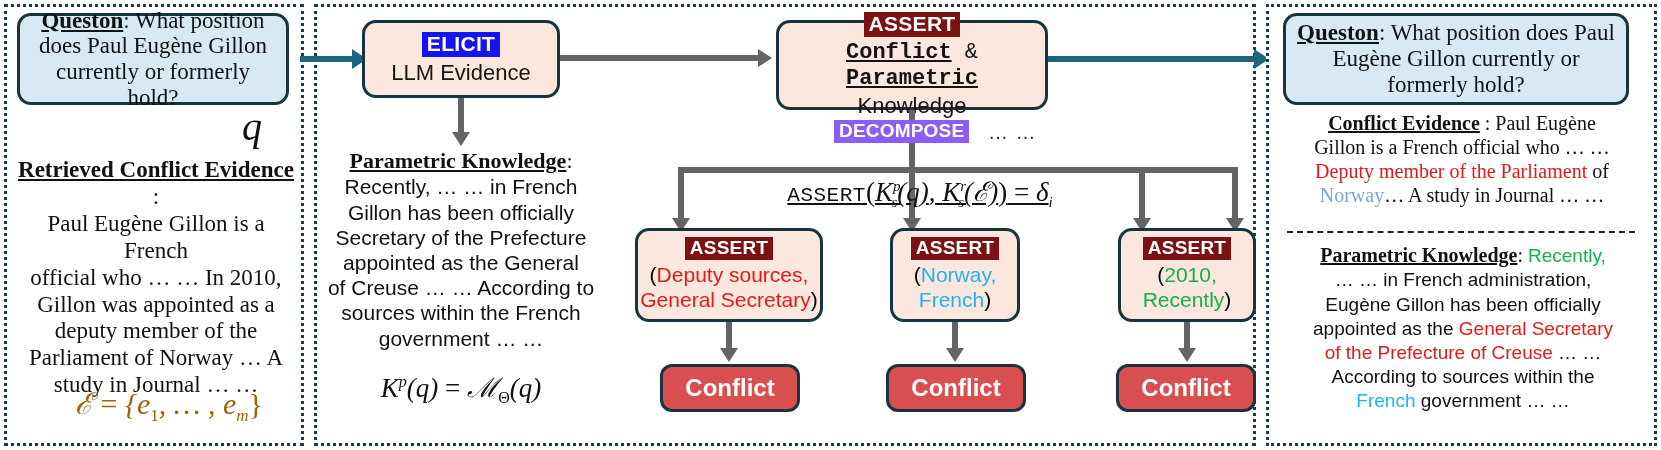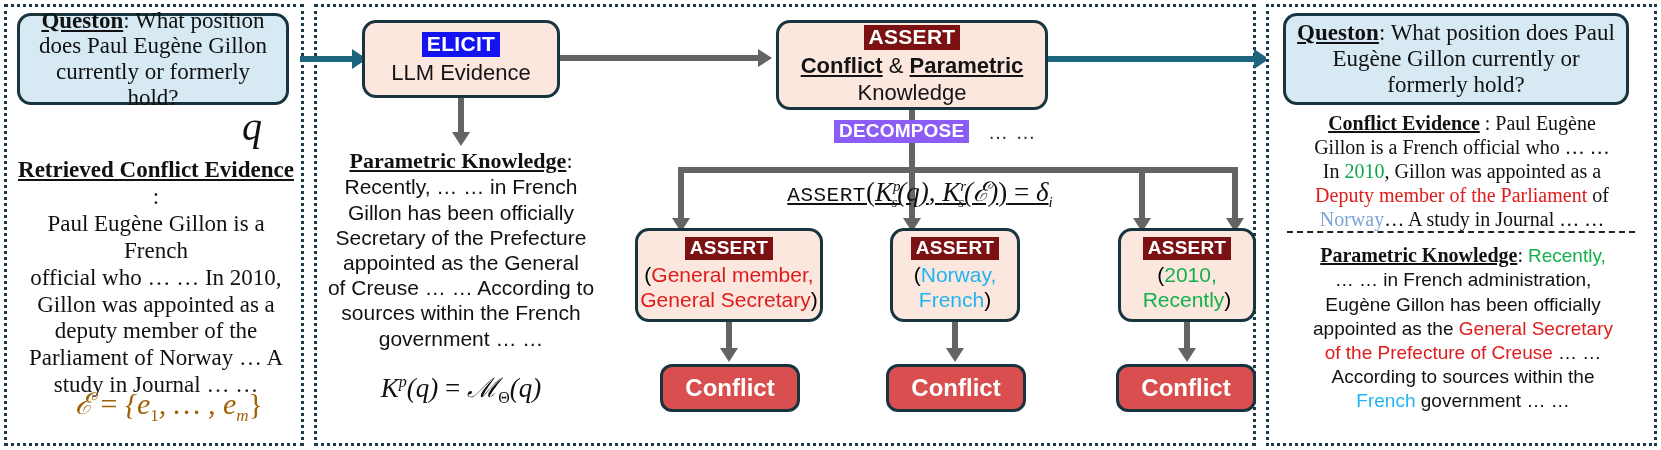--- a/index.html
+++ b/index.html
@@ -111,21 +111,21 @@
     <div>sources within the French</div>
     <div>government  … …</div>
   </div>
 
   <div class="txtblock serif" style="left:322px;top:368px;width:278px;font-size:27px;color:#111;font-style:italic;">
     <span>K</span><sup style="font-size:16px;">p</sup><span>(q)</span><span style="font-style:normal;"> = </span><span>ℳ</span><sub style="font-size:16px;font-style:normal;">Θ</sub><span>(q)</span>
   </div>
 
   <div class="rbox pbox" style="left:776px;top:20px;width:272px;height:90px;">
     <div class="tag tag-assert">ASSERT</div>
-    <div class="boxsub-bold" style="margin-top:3px;">
+    <div class="boxsub-bold" style="margin-top:3px;font-family:Liberation Mono, monospace;">
       <span class="u">Conflict</span><span style="font-weight:normal;"> &amp; </span><span class="u">Parametric</span>
     </div>
     <div class="boxsub">Knowledge</div>
   </div>
 
   <div class="ln-teal" style="left:1048px;top:56px;width:210px;height:6px;"></div>
   <div class="ah ah-r-teal" style="left:1254px;top:49px;"></div>
 
   <div class="ln" style="left:909px;top:110px;width:6px;height:60px;"></div>
 
@@ -150,21 +150,21 @@
   <div class="ln" style="left:1232px;top:167px;width:6px;height:55px;"></div>
   <div class="ah ah-d-gray" style="left:1226px;top:218px;"></div>
 
   <div class="txtblock serif" style="left:690px;top:172px;width:460px;font-size:27px;color:#111;text-decoration:underline;">
     <span class="mono" style="font-size:21px;letter-spacing:.5px;">ASSERT</span><span>(</span><span style="font-style:italic;">K</span><sup style="font-size:15px;font-style:italic;">p</sup><sub style="font-size:15px;font-style:italic;margin-left:-9px;">s</sub><span style="font-style:italic;">(q)</span><span>, </span><span style="font-style:italic;">K</span><sup style="font-size:15px;font-style:italic;">r</sup><sub style="font-size:15px;font-style:italic;margin-left:-8px;">s</sub><span style="font-style:italic;">(ℰ)</span><span>)</span><span> = </span><span style="font-style:italic;">δ</span><sub style="font-size:15px;font-style:italic;">i</sub>
   </div>
 
   <div class="rbox pbox" style="left:635px;top:228px;width:188px;height:94px;">
     <div class="tag tag-assert-sm">ASSERT</div>
     <div style="font-size:21px;line-height:1.18;margin-top:3px;">
-      <span>(</span><span class="red">General member,</span><br>
+      <span>(</span><span class="red">Deputy sources,</span><br>
       <span class="red">General Secretary</span><span>)</span>
     </div>
   </div>
 
   <div class="rbox pbox" style="left:890px;top:228px;width:130px;height:94px;">
     <div class="tag tag-assert-sm">ASSERT</div>
     <div style="font-size:21px;line-height:1.18;margin-top:3px;">
       <span>(</span><span class="cyan">Norway,</span><br>
       <span class="cyan">French</span><span>)</span>
     </div>
@@ -201,21 +201,20 @@
 
     <div class="rbox qbox serif" style="left:14px;top:6px;width:346px;height:92px;padding:2px 10px;">
       <div style="font-size:23px;line-height:1.12;color:#111;">
         <span class="hdr">Queston</span><span>: </span><span>What position does Paul Eugène Gillon currently or formerly hold?</span>
       </div>
     </div>
 
     <div class="txtblock serif" style="left:4px;top:104px;width:378px;font-size:20px;line-height:1.2;color:#111;">
       <div><span class="hdr">Conflict Evidence</span><span> : </span><span>Paul Eugène</span></div>
       <div>Gillon is a French official who … …</div>
-      <div><span>In </span><span class="dgreen">2010</span><span>, Gillon was appointed as a</span></div>
       <div><span class="red">Deputy member of the Parliament</span><span> of</span></div>
       <div><span class="bluegray">Norway</span><span>… A study in Journal … …</span></div>
     </div>
 
     <div class="dashsep" style="left:18px;top:224px;width:348px;"></div>
 
     <div class="txtblock sans" style="left:4px;top:236px;width:380px;font-size:19px;line-height:1.27;color:#111;">
       <div><span class="hdr" style="font-family:'Liberation Serif',serif;font-size:20px;">Parametric Knowledge</span><span style="font-family:'Liberation Serif',serif;font-size:20px;">: </span><span class="green">Recently,</span></div>
       <div>… … in French administration,</div>
       <div>Eugène Gillon has been officially</div>

